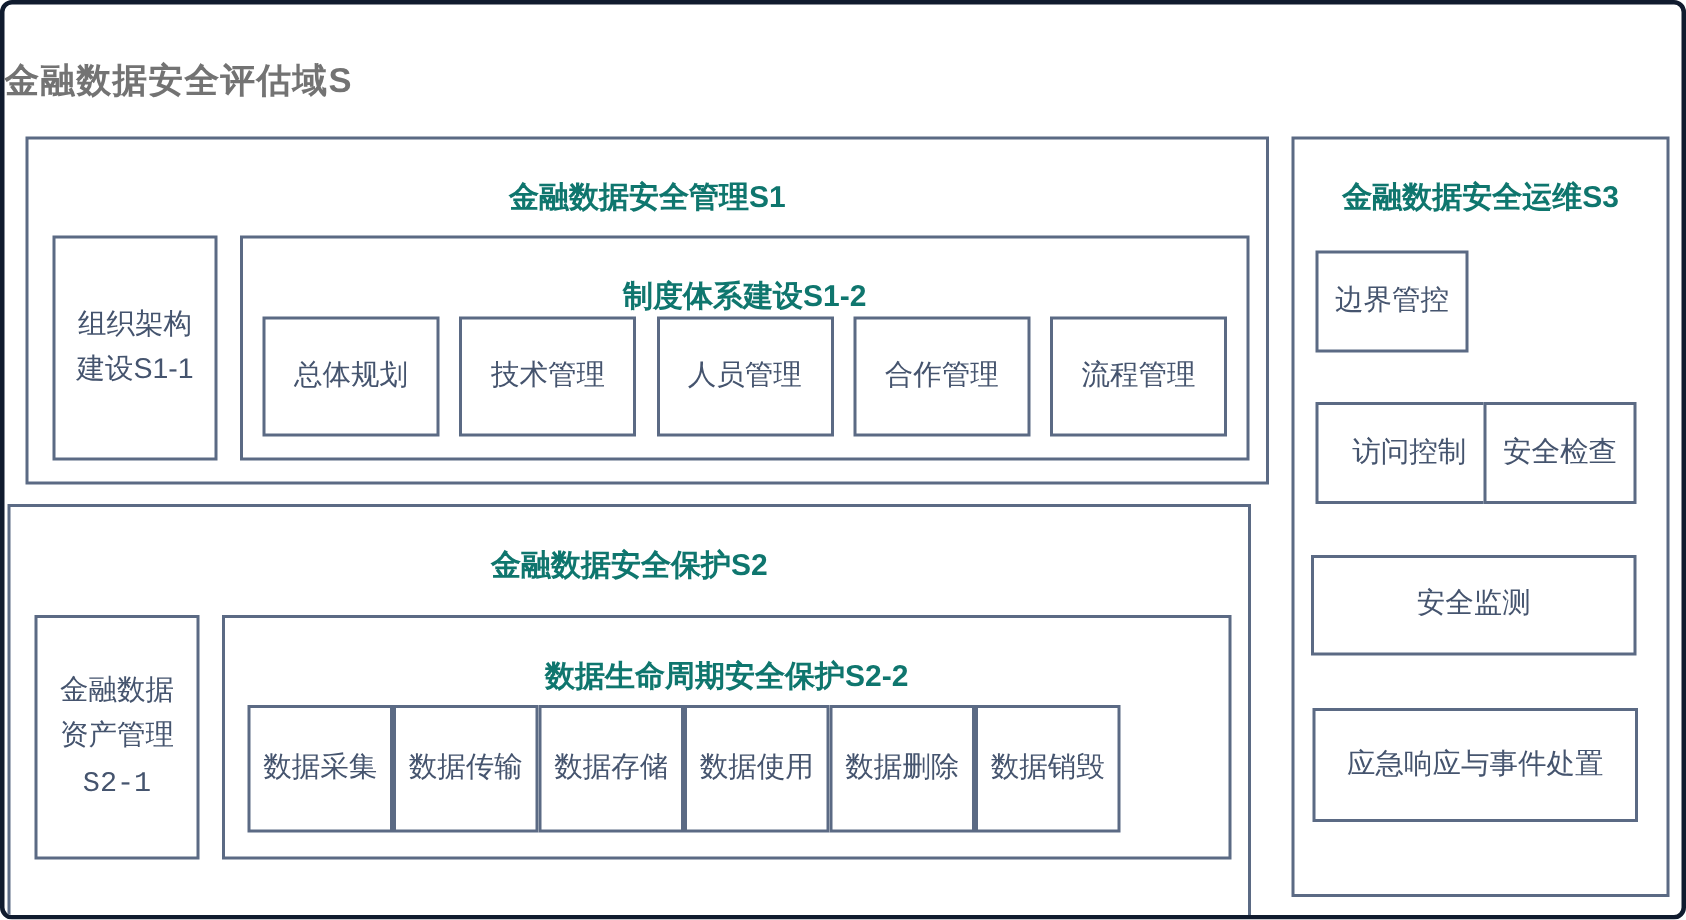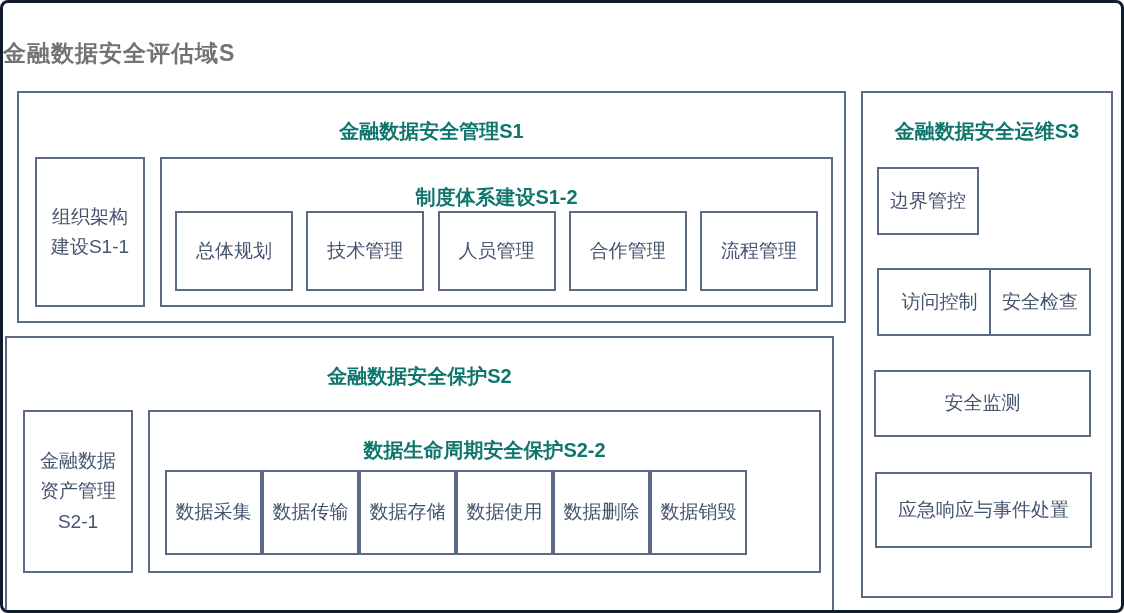--- a/index.html
+++ b/index.html
@@ -48,21 +48,21 @@
   }
   .abs{position:absolute;}
   
   .s1{left:14px;top:88px;width:829px;height:232px;}
   .s1-1{left:16px;top:64px;width:110px;height:150px;}
   .s1-2{left:141px;top:64px;width:673px;height:150px;}
   .s1-2 .row{position:absolute;left:13px;right:13px;top:52px;bottom:14px;display:flex;justify-content:space-between;}
   .s1-2 .row .leaf{width:118px;height:100%;text-align:right;}
   
   .s2{left:2px;top:333px;width:829px;height:330px;}
-  .s2-1{left:16px;top:72px;width:110px;height:163px;}
+  .s2-1{left:16px;top:72px;width:110px;height:163px;font-family:Liberation Mono, monospace;}
   .s2-2{left:141px;top:72px;width:673px;height:163px;}
   .s2-2 .row{position:absolute;left:15px;right:15px;top:58px;bottom:16px;display:flex;}
   .s2-2 .row .leaf{width:97px;height:100%;}
   
   .s3{left:858px;top:88px;width:252px;height:507px;}
   .s3-a{left:14px;top:74px;width:102px;height:68px;}
   .s3-b{left:126px;top:74px;width:102px;height:68px;}
   .s3-c{left:14px;top:175px;width:125px;height:68px;}
   .s3-d{left:126px;top:175px;width:102px;height:68px;}
   .s3-e{left:11px;top:277px;width:217px;height:67px;}

